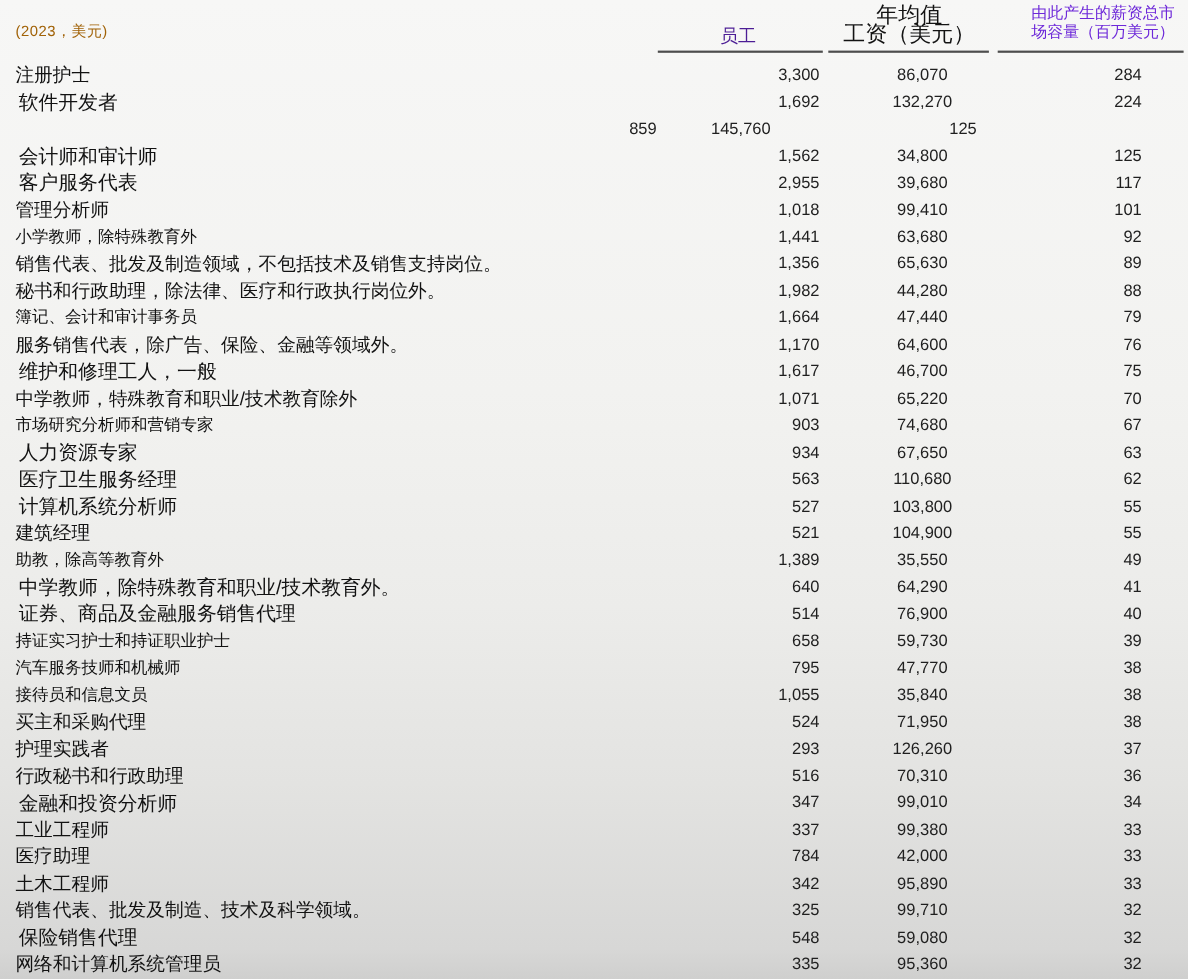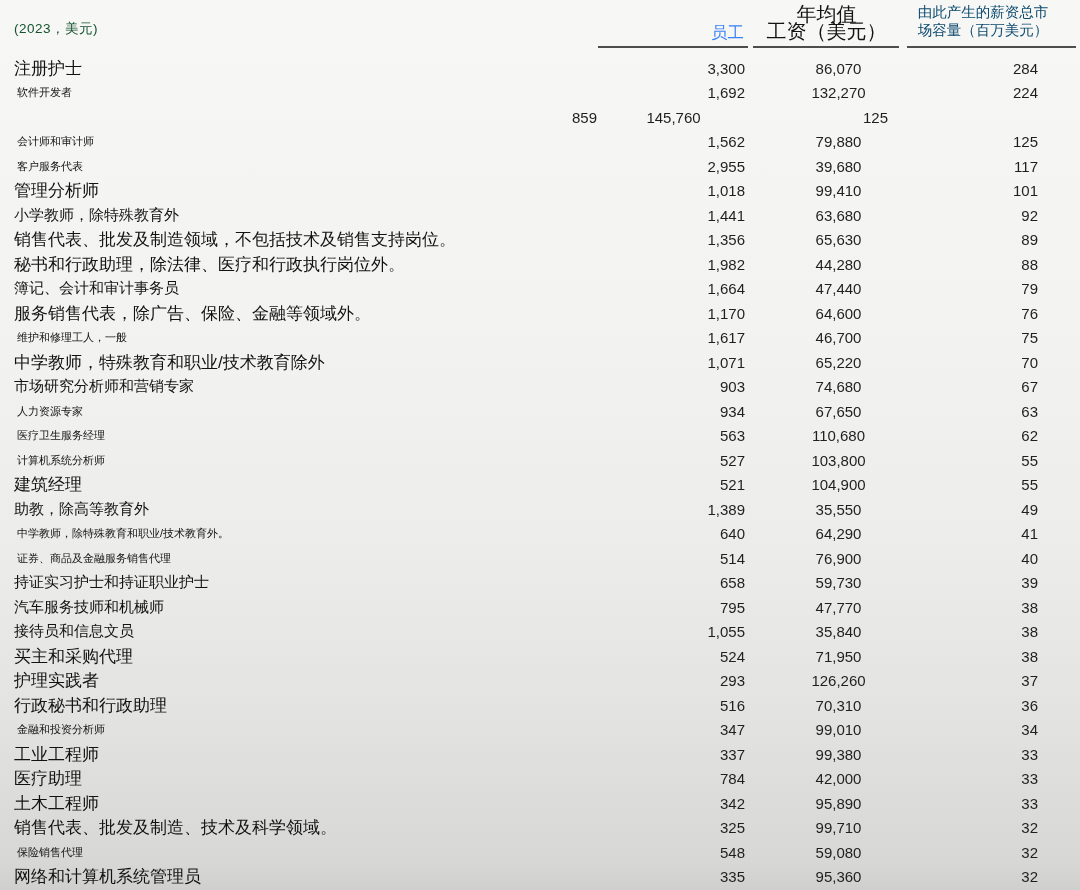--- a/index.html
+++ b/index.html
@@ -18,52 +18,52 @@
     position: relative;
     width: 1080px;
     height: 56px;
   }
   .subtitle {
     position: absolute;
     left: 14px;
     top: 20px;
     font-size: 13.5px;
     letter-spacing: 0.5px;
-    color: #14532d;
+    color: #a16207;
   }
   .col-head-employees {
     position: absolute;
     left: 598px;
     width: 150px;
     bottom: 12px;
-    text-align: right;
+    text-align: center;
     font-size: 16.5px;
     padding-right: 4px;
     box-sizing: border-box;
-    color: #3b82f6;
+    color: #4c1d95;
   }
   .col-head-wage {
     position: absolute;
     left: 753px;
     width: 147px;
     top: 6px;
     text-align: center;
     font-size: 20px;
     line-height: 17px;
     color: #131313;
   }
   .col-head-market {
     position: absolute;
     left: 898px;
     width: 170px;
     top: 3px;
-    text-align: center;
+    text-align: right;
     font-size: 14.5px;
     line-height: 18px;
-    color: #0c4a6e;
+    color: #6d28d9;
   }
   .rule { position: absolute; height: 2px; background: #4d4d4d; top: 46px; }
   .rule-employees { left: 598px; width: 150px; }
   .rule-wage      { left: 753px; width: 146px; }
   .rule-market    { left: 907px; width: 169px; }
 
   
   .table-body {
     position: absolute;
     top: 56px;
@@ -87,21 +87,21 @@
     font-size: 15px;
     color: #1f1f1f;
     white-space: nowrap;
   }
   .cell-employees { padding-right: 3px; }
   .cell-wage      { padding-right: 1px; text-align: center; }
   .cell-market    { padding-right: 42px; }
 
   .size-lg .cell-occupation { font-size: 17px; }
   .size-md .cell-occupation { font-size: 15px; }
-  .size-sm .cell-occupation { font-size: 11px; padding-left: 17px; }
+  .size-sm .cell-occupation { font-size: 18px; padding-left: 17px; }
 </style>
 </head>
 <body>
 
 <div class="table-header">
   <div class="subtitle">(2023，美元)</div>
 
   <div class="col-head-employees">员工</div>
 
   <div class="col-head-wage">
@@ -133,21 +133,21 @@
     <div class="cell-num cell-market">224</div>
   </div>
     <div class="row size-lg">
     <div class="cell-num cell-employees">859</div>
     <div class="cell-num cell-wage">145,760</div>
     <div class="cell-num cell-market">125</div>
   </div>
     <div class="row size-sm">
     <div class="cell-occupation">会计师和审计师</div>
     <div class="cell-num cell-employees">1,562</div>
-    <div class="cell-num cell-wage">79,880</div>
+    <div class="cell-num cell-wage">34,800</div>
     <div class="cell-num cell-market">125</div>
   </div>
     <div class="row size-sm">
     <div class="cell-occupation">客户服务代表</div>
     <div class="cell-num cell-employees">2,955</div>
     <div class="cell-num cell-wage">39,680</div>
     <div class="cell-num cell-market">117</div>
   </div>
     <div class="row size-lg">
     <div class="cell-occupation">管理分析师</div>

